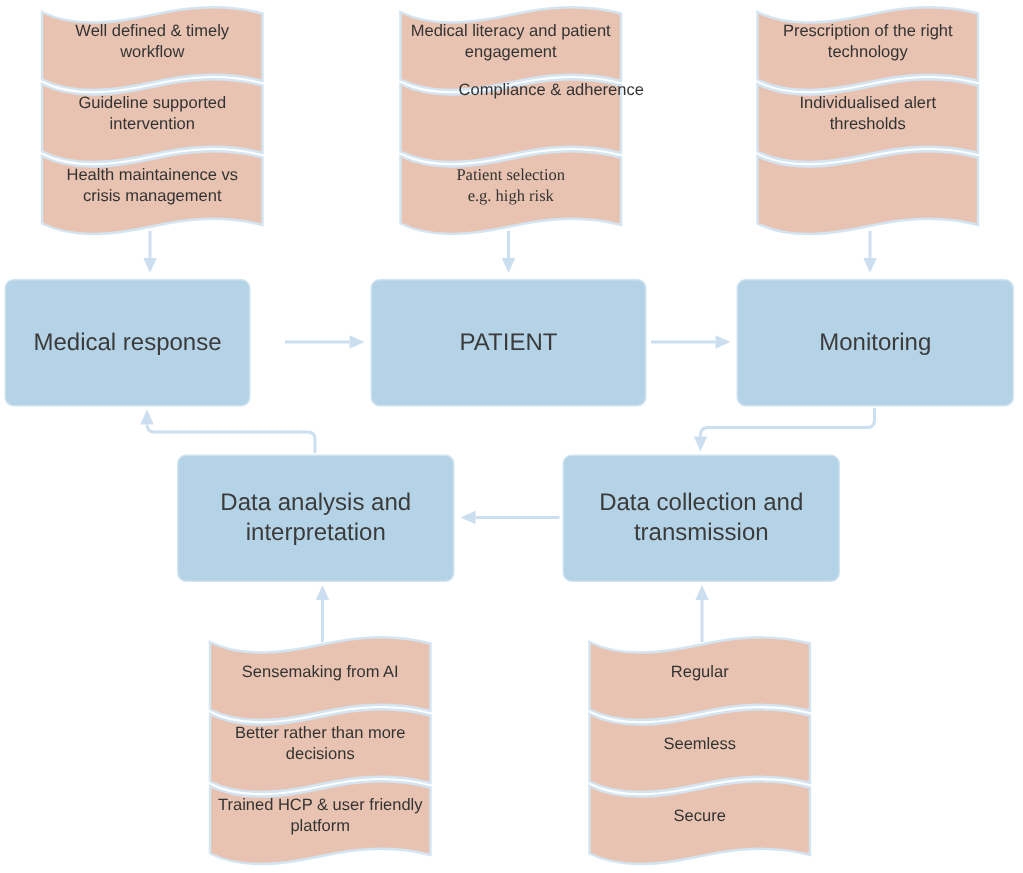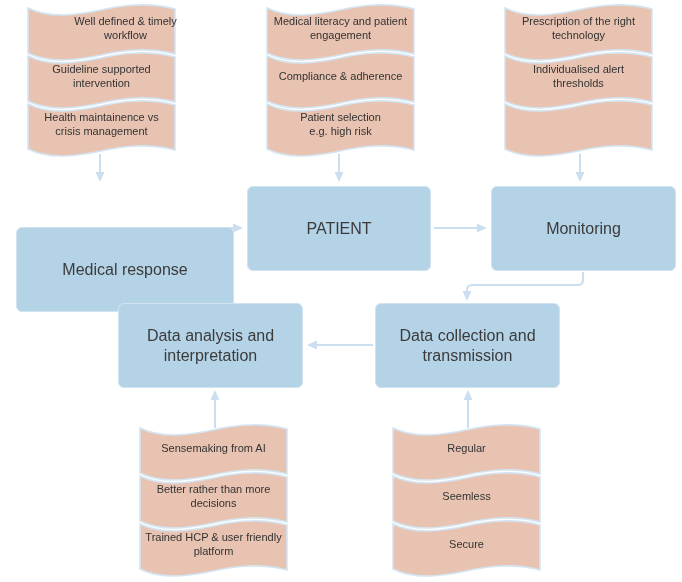--- a/index.html
+++ b/index.html
@@ -131,59 +131,59 @@
       <line class="connector" x1="215" y1="428" x2="215" y2="400"></line>
       <polygon class="arrowhead" points="215,390 210.5,400 219.5,400"></polygon>
     </g>
 
     <g>
       <line class="connector" x1="468" y1="428" x2="468" y2="400"></line>
       <polygon class="arrowhead" points="468,390 463.5,400 472.5,400"></polygon>
     </g>
   </svg>
 
-  <div class="node" style="left:16px; top:186px; width:218px; height:85px;margin-top:41px;">
+  <div class="node" style="left:3px; top:186px; width:164px; height:85px;">
     <span>Medical response</span>
   </div>
   <div class="node" style="left:247px; top:186px; width:184px; height:85px;">
     <span>PATIENT</span>
   </div>
   <div class="node" style="left:491px; top:186px; width:185px; height:85px;">
     <span>Monitoring</span>
   </div>
   <div class="node" style="left:118px; top:303px; width:185px; height:85px;">
     <span>Data analysis and
 interpretation</span>
   </div>
   <div class="node" style="left:375px; top:303px; width:185px; height:85px;">
     <span>Data collection and
 transmission</span>
   </div>
 
-  <div class="flag-label" style="left:29px; top:8px;padding-left:24px;">
+  <div class="flag-label" style="left:29px; top:8px;">
     <span>Well defined &amp; timely
 workflow</span>
   </div>
   <div class="flag-label" style="left:29px; top:56px;">
     <span>Guideline supported
 intervention</span>
   </div>
   <div class="flag-label" style="left:29px; top:104px;">
     <span>Health maintainence vs
 crisis management</span>
   </div>
 
   <div class="flag-label" style="left:268px; top:8px;">
     <span>Medical literacy and patient
 engagement</span>
   </div>
-  <div class="flag-label" style="left:268px; top:56px;">
+  <div class="flag-label" style="left:268px; top:40px;padding-left:27px;">
     <span>Compliance &amp; adherence</span>
   </div>
-  <div class="flag-label" style="left:268px; top:104px;">
+  <div class="flag-label" style="left:268px; top:104px;font-family:Liberation Serif, serif;">
     <span>Patient selection
 e.g. high risk</span>
   </div>
 
   <div class="flag-label" style="left:506px; top:8px;">
     <span>Prescription of the right
 technology</span>
   </div>
   <div class="flag-label" style="left:506px; top:56px;">
     <span>Individualised alert

